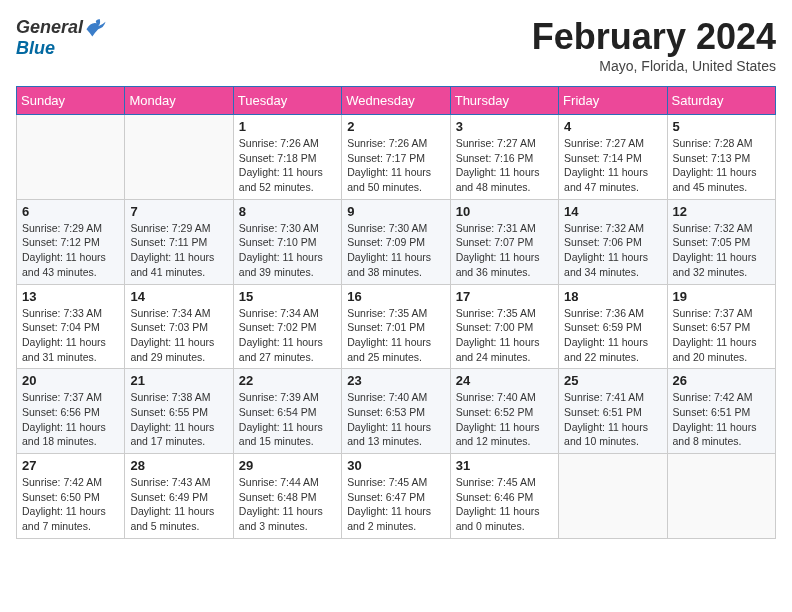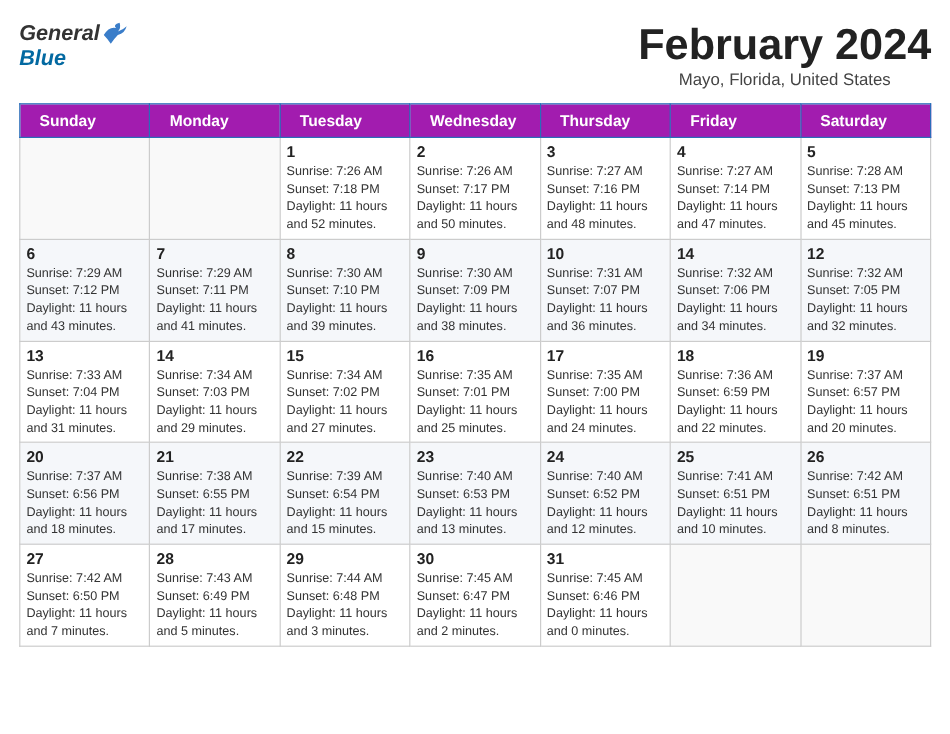--- a/index.html
+++ b/index.html
@@ -45,34 +45,33 @@
       text-align: right;
     }
     .month-title {
       font-size: 36px;
       font-weight: bold;
       color: #222;
     }
     .location {
       font-size: 14px;
       color: #444;
-      text-align: center;
     }
     .calendar {
       width: 100%;
       border-collapse: collapse;
       font-size: 11px;
     }
     .calendar thead th {
-      background-color: #a21caf;
+      background-color: #ec4899;
       color: #fff;
-      padding: 6px 16px;
+      padding: 6px 4px;
       text-align: left;
       font-size: 13px;
-      font-weight: bold;
+      font-weight: normal;
       border: 1px solid #2a6db9;
     }
     .calendar tbody td {
       border: 1px solid #ccc;
       vertical-align: top;
       padding: 4px 5px;
       width: calc(100%/7);
       min-height: 80px;
       height: 80px;
       background: #fff;

